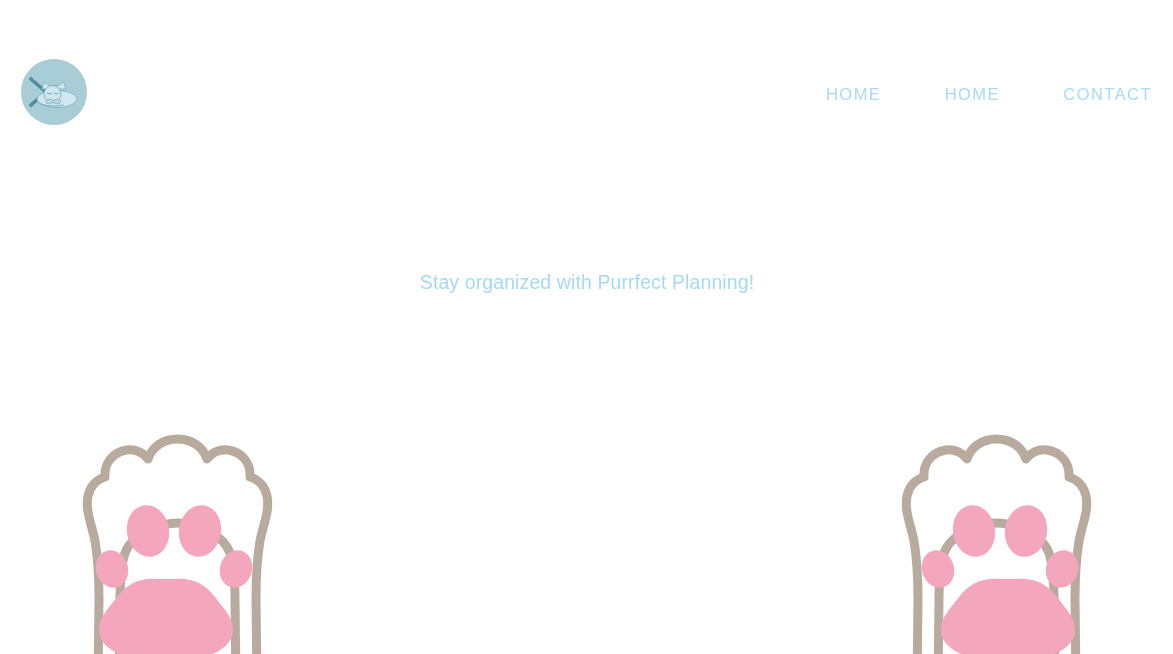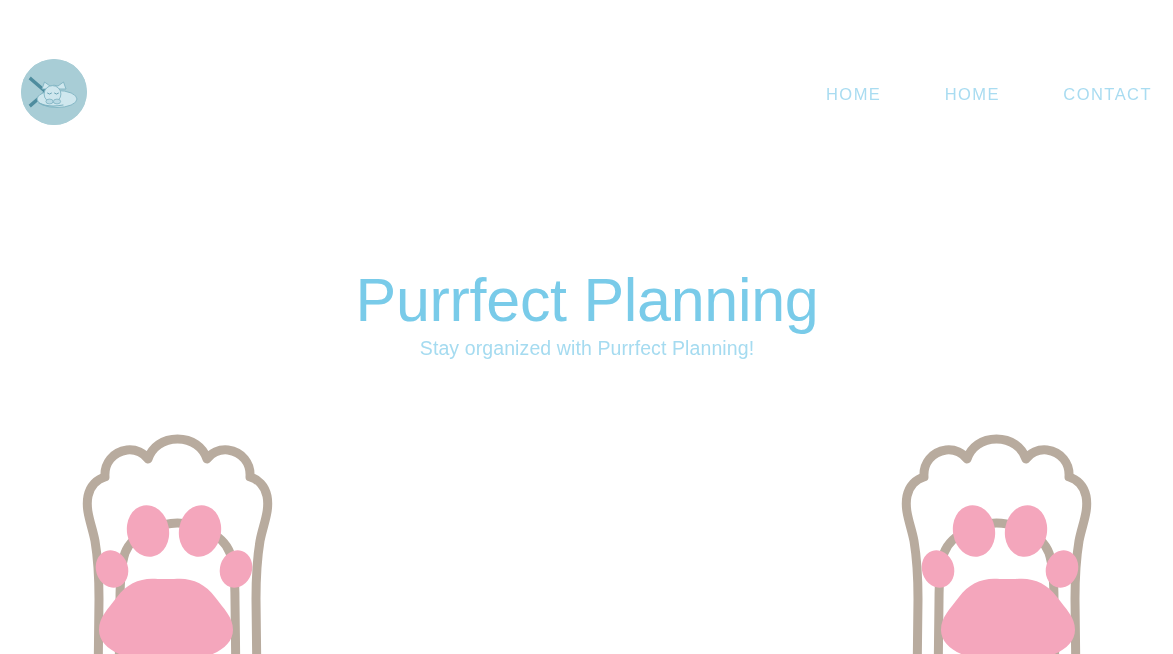--- a/index.html
+++ b/index.html
@@ -225,19 +225,18 @@
                C 163 215 144 226 122 228
                C 112 229 104 226 96 226
                C 88 226 80 229 70 228
                C 48 226 29 215 29 199
                C 29 186 38 178 47 166
                C 57 152 72 146 88 148 Z" fill="#f4a6bc"></path>
     </svg>
   </div>
 
   <div class="hero-copy">
-    <h1 class="hero-title">Purrfect Planning</h1>
     <p class="hero-sub">
       <span class="sub-line">Stay organized with Purrfect Planning!</span>
     </p>
   </div>
 
 </main>
 
 </body></html>

